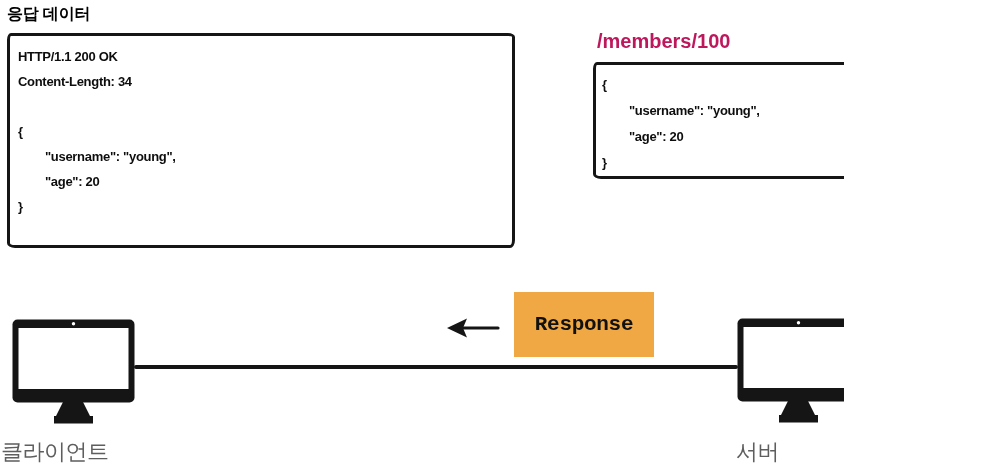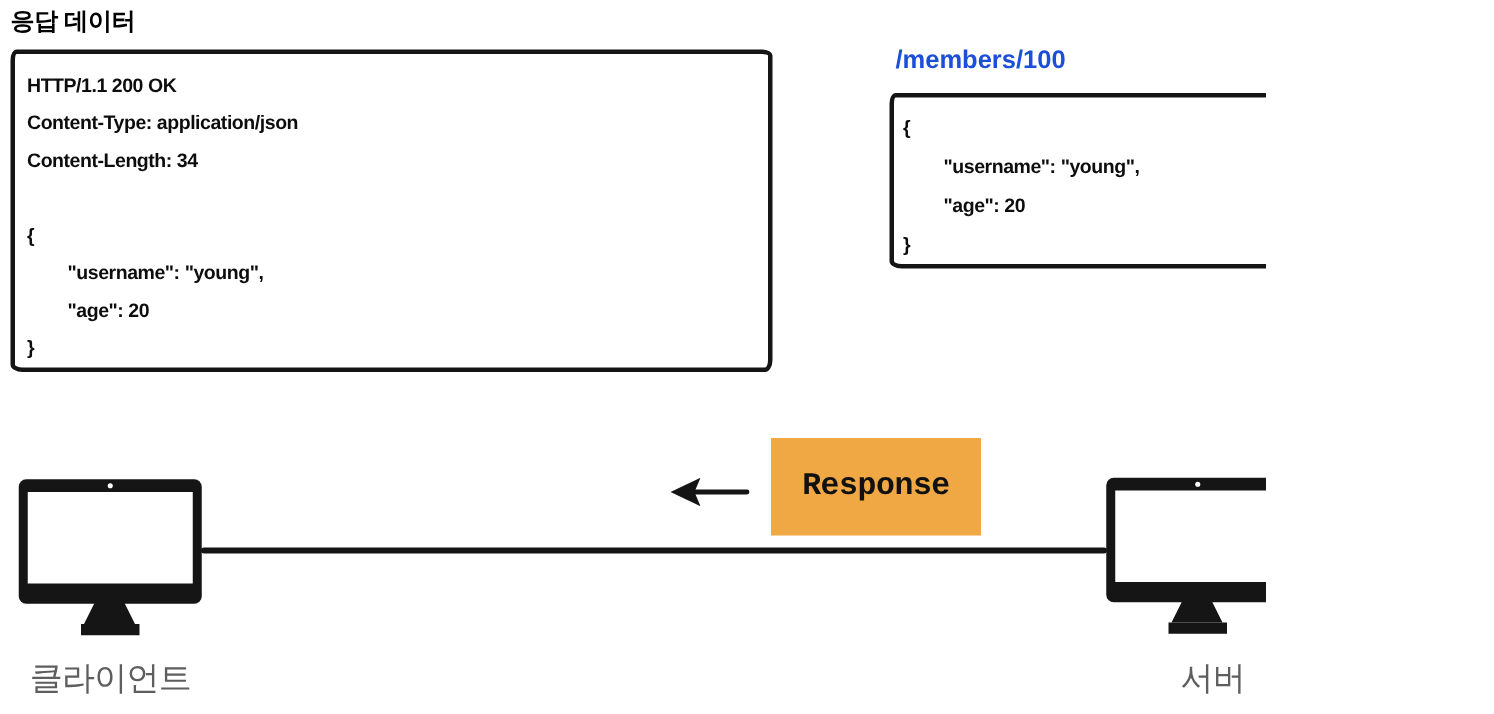--- a/index.html
+++ b/index.html
@@ -21,23 +21,23 @@
     position: absolute;
     left: 7px; top: 4px;
     font-size: 16px;
     font-weight: bold;
     color: #000000;
     letter-spacing: -0.2px;
   }
   .endpoint-label {
     position: absolute;
     left: 597px; top: 30px;
-    font-size: 17px;
+    font-size: 20px;
     font-weight: bold;
-    color: #1d4ed8;
+    color: #be185d;
   }
 
   
   .sketch-box {
     position: absolute;
     background: #ffffff;
     border: 3px solid #151515;
     
     border-radius: 4px 7px 5px 8px / 7px 4px 8px 5px;
     font-weight: bold;
@@ -91,38 +91,36 @@
     border-radius: 2px;
   }
 
   
   .monitor { position: absolute; width: 123px; height: 105px; }
   .monitor.client { left: 12px; top: 319px; }
   .monitor.server { left: 737px; top: 318px; }
   .node-label {
     position: absolute;
     width: 145px;
-    text-align: center;
     font-size: 22px;
     color: #5E5E5E;
     letter-spacing: -0.5px;
   }
   .node-label.client { left: 1px; top: 437px; }
   .node-label.server { left: 736px; top: 437px; }
 </style>
 </head>
 <body>
 
 <div class="canvas">
 
   <div class="diagram-title">응답 데이터</div>
 
   <div class="sketch-box response-message-box">
     <div class="code-line">HTTP/1.1 200 OK</div>
-    <div class="code-line">Content-Type: application/json</div>
     <div class="code-line">Content-Length: 34</div>
     <div class="code-line"></div>
     <div class="code-line">{</div>
     <div class="code-line indent">"username": "young",</div>
     <div class="code-line indent">"age": 20</div>
     <div class="code-line">}</div>
   </div>
 
   <div class="endpoint-label">/members/100</div>
   <div class="sketch-box server-data-box">

